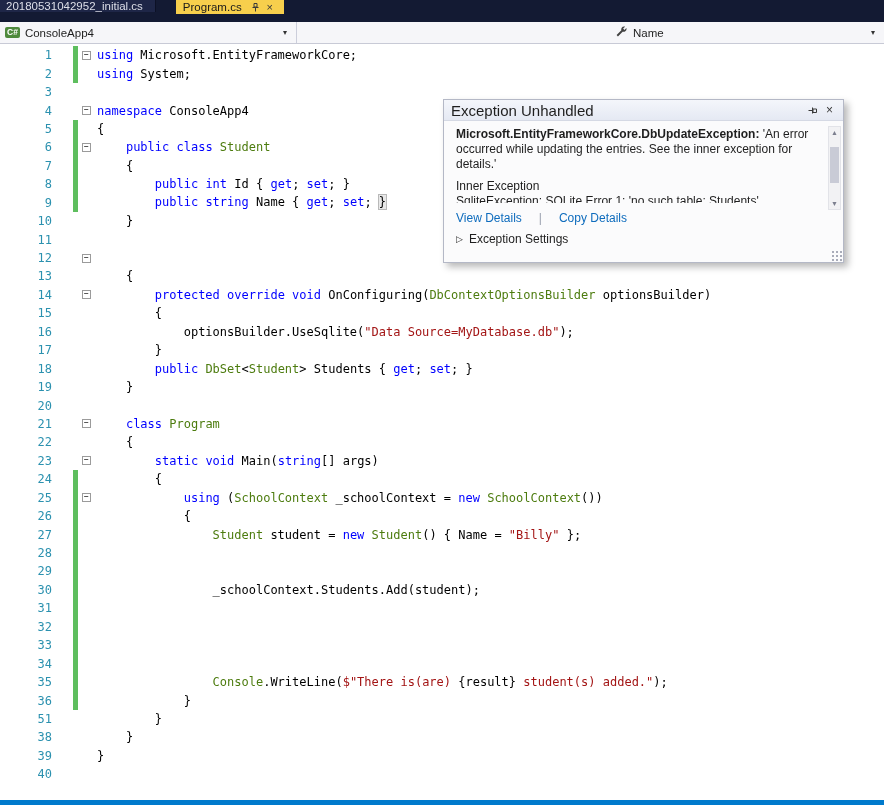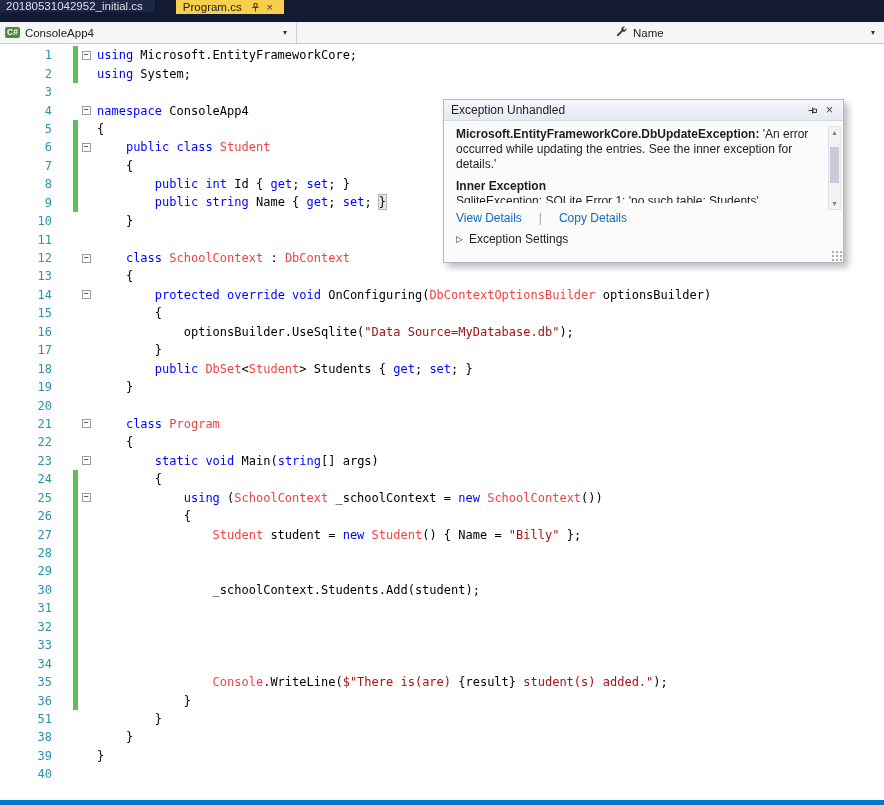--- a/index.html
+++ b/index.html
@@ -28,39 +28,39 @@
   
   .editor { position:absolute; top:44px; left:0; right:0; bottom:5px; background:#fff; overflow:hidden; }
   #code-lines { position:absolute; top:2px; left:0; font-family:"DejaVu Sans Mono", monospace; font-size:12px; }
   .line { display:flex; align-items:center; height:18.45px; white-space:pre; }
   .ln { flex:none; width:52px; text-align:right; color:#2B91AF; }
   .chg { flex:none; width:5px; height:18.45px; margin-left:21px; }
   .chg.on { background:#5EBE5E; }
   .fold { flex:none; width:17px; display:flex; justify-content:center; align-items:center; }
   .fold-box { width:9px; height:9px; border:1px solid #9B9B9B; background:#fff; font-size:8px; line-height:6px; text-align:center; color:#000; }
   .codeTx { white-space:pre; color:#000; padding-left:2px; }
-  .kw { color:#0000FF; } .type { color:#ef4444; } .str { color:#A31515; } .pl { color:#000; }
+  .kw { color:#0000FF; } .type { color:#4d7c0f; } .str { color:#A31515; } .pl { color:#000; }
   .bm { background:#E8E8E8; outline:1px solid #B9B9B9; }
   .hl { background:#9CD69C; }
   .caret { display:inline-block; width:1px; height:14px; background:#000; vertical-align:middle; }
   .err-icon { display:inline-flex; width:14px; height:14px; border-radius:50%; background:#E03C2F; color:#fff;
               font-size:10px; font-weight:bold; line-height:14px; justify-content:center; align-items:center;
               margin-left:12px; font-family:"Liberation Sans", sans-serif; }
 
   
   .popup { position:absolute; left:443px; top:55px; width:401px; height:164px; background:#FBFBFC;
            border:1px solid #B4B8C6; box-shadow:4px 4px 7px rgba(0,0,0,0.28); z-index:10; font-size:12px; }
   .popup-title { height:21px; background:linear-gradient(#F4F6FB,#E5E9F3); border-bottom:1px solid #D5D9E4;
                  display:flex; align-items:center; padding:0 5px 0 7px; color:#1E1E1E; }
-  .pt-text { flex:1; font-size:12px; }
+  .pt-text { flex:1; font-size:15px; }
   .pt-btn { display:inline-flex; align-items:center; justify-content:center; width:17px; height:17px; color:#3A3A3A; font-size:12px; }
   .popup-body { position:relative; padding:6px 24px 0 12px; color:#1E1E1E; }
   .msg { height:76px; overflow:hidden; line-height:15px; }
   .msg-bold { font-weight:bold; }
-  .inner-label { margin-top:7px;font-weight:bold; }
+  .inner-label { margin-top:7px; }
   .links { margin-top:8px; display:flex; gap:17px; align-items:center; }
   .link { color:#0E6CBD; cursor:pointer; }
   .sep { color:#9AA0AE; }
   .exc-settings { margin-top:7px; display:flex; align-items:center; gap:6px; }
   .tri { font-size:9px; color:#1E1E1E; }
   .vscroll { position:absolute; right:2px; top:26px; width:13px; height:84px; background:#F2F2F4; border:1px solid #E2E3E8; }
   .sarrow { position:absolute; top:0; left:0; right:0; text-align:center; font-size:7px; line-height:11px; color:#7C7F8E; }
   .sarrow.sdown { top:auto; bottom:0; }
   .sthumb { position:absolute; top:20px; left:1px; right:1px; height:36px; background:#C9CBD6; }
   .grip { position:absolute; right:1px; bottom:1px; width:11px; height:11px;
@@ -121,21 +121,21 @@
         <div class="line"><span class="ln">2</span><span class="chg on"></span><span class="fold"></span><span class="codeTx"><span class="kw">using</span><span class="pl"> System;</span></span></div>
         <div class="line"><span class="ln">3</span><span class="chg"></span><span class="fold"></span><span class="codeTx"></span></div>
         <div class="line"><span class="ln">4</span><span class="chg"></span><span class="fold"><span class="fold-box">−</span></span><span class="codeTx"><span class="kw">namespace</span><span class="pl"> ConsoleApp4</span></span></div>
         <div class="line"><span class="ln">5</span><span class="chg on"></span><span class="fold"></span><span class="codeTx"><span class="pl">{</span></span></div>
         <div class="line"><span class="ln">6</span><span class="chg on"></span><span class="fold"><span class="fold-box">−</span></span><span class="codeTx"><span class="pl">    </span><span class="kw">public</span><span class="pl"> </span><span class="kw">class</span><span class="pl"> </span><span class="type">Student</span></span></div>
         <div class="line"><span class="ln">7</span><span class="chg on"></span><span class="fold"></span><span class="codeTx"><span class="pl">    {</span></span></div>
         <div class="line"><span class="ln">8</span><span class="chg on"></span><span class="fold"></span><span class="codeTx"><span class="pl">        </span><span class="kw">public</span><span class="pl"> </span><span class="kw">int</span><span class="pl"> Id { </span><span class="kw">get</span><span class="pl">; </span><span class="kw">set</span><span class="pl">; }</span></span></div>
         <div class="line"><span class="ln">9</span><span class="chg on"></span><span class="fold"></span><span class="codeTx"><span class="pl">        </span><span class="kw">public</span><span class="pl"> </span><span class="kw">string</span><span class="pl"> Name { </span><span class="kw">get</span><span class="pl">; </span><span class="kw">set</span><span class="pl">; </span><span class="bm">}</span><span class="caret"></span></span></div>
         <div class="line"><span class="ln">10</span><span class="chg"></span><span class="fold"></span><span class="codeTx"><span class="pl">    }</span></span></div>
         <div class="line"><span class="ln">11</span><span class="chg"></span><span class="fold"></span><span class="codeTx"></span></div>
-        <div class="line"><span class="ln">12</span><span class="chg"></span><span class="fold"><span class="fold-box">−</span></span><span class="codeTx"><span class="pl">    </span><span class="kw">class</span><span class="pl"> </span><span class="type">SchoolContext</span><span class="pl"> : </span><span class="type">DbContext</span></span></div>
+        <div class="line"><span class="ln">12</span><span class="chg"></span><span class="fold"><span class="fold-box">−</span></span></div>
         <div class="line"><span class="ln">13</span><span class="chg"></span><span class="fold"></span><span class="codeTx"><span class="pl">    {</span></span></div>
         <div class="line"><span class="ln">14</span><span class="chg"></span><span class="fold"><span class="fold-box">−</span></span><span class="codeTx"><span class="pl">        </span><span class="kw">protected</span><span class="pl"> </span><span class="kw">override</span><span class="pl"> </span><span class="kw">void</span><span class="pl"> OnConfiguring(</span><span class="type">DbContextOptionsBuilder</span><span class="pl"> optionsBuilder)</span></span></div>
         <div class="line"><span class="ln">15</span><span class="chg"></span><span class="fold"></span><span class="codeTx"><span class="pl">        {</span></span></div>
         <div class="line"><span class="ln">16</span><span class="chg"></span><span class="fold"></span><span class="codeTx"><span class="pl">            optionsBuilder.UseSqlite(</span><span class="str">"Data Source=MyDatabase.db"</span><span class="pl">);</span></span></div>
         <div class="line"><span class="ln">17</span><span class="chg"></span><span class="fold"></span><span class="codeTx"><span class="pl">        }</span></span></div>
         <div class="line"><span class="ln">18</span><span class="chg"></span><span class="fold"></span><span class="codeTx"><span class="pl">        </span><span class="kw">public</span><span class="pl"> </span><span class="type">DbSet</span><span class="pl">&lt;</span><span class="type">Student</span><span class="pl">&gt; Students { </span><span class="kw">get</span><span class="pl">; </span><span class="kw">set</span><span class="pl">; }</span></span></div>
         <div class="line"><span class="ln">19</span><span class="chg"></span><span class="fold"></span><span class="codeTx"><span class="pl">    }</span></span></div>
         <div class="line"><span class="ln">20</span><span class="chg"></span><span class="fold"></span><span class="codeTx"></span></div>
         <div class="line"><span class="ln">21</span><span class="chg"></span><span class="fold"><span class="fold-box">−</span></span><span class="codeTx"><span class="pl">    </span><span class="kw">class</span><span class="pl"> </span><span class="type">Program</span></span></div>
         <div class="line"><span class="ln">22</span><span class="chg"></span><span class="fold"></span><span class="codeTx"><span class="pl">    {</span></span></div>

